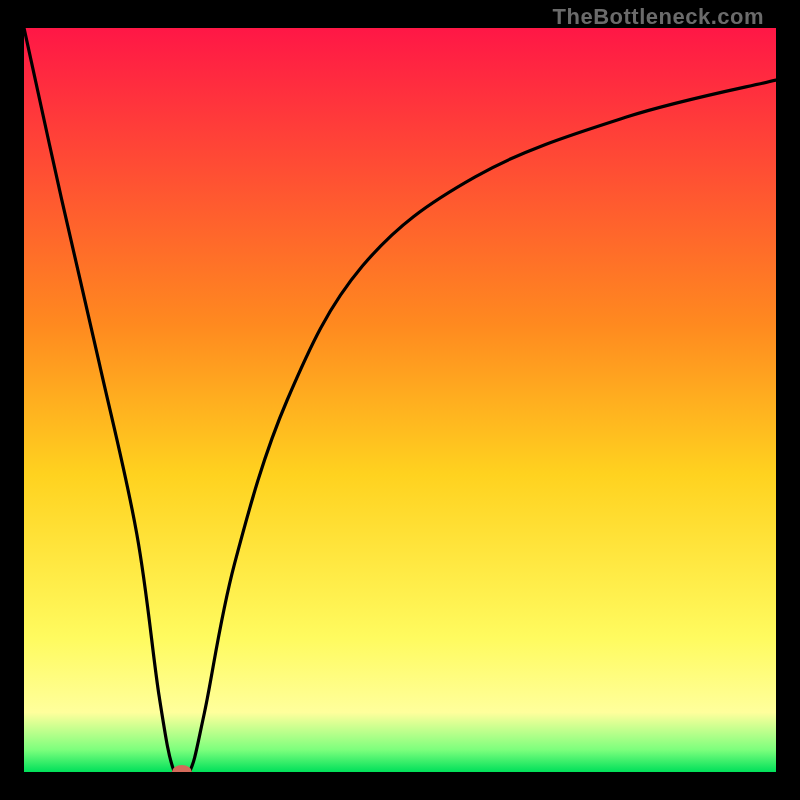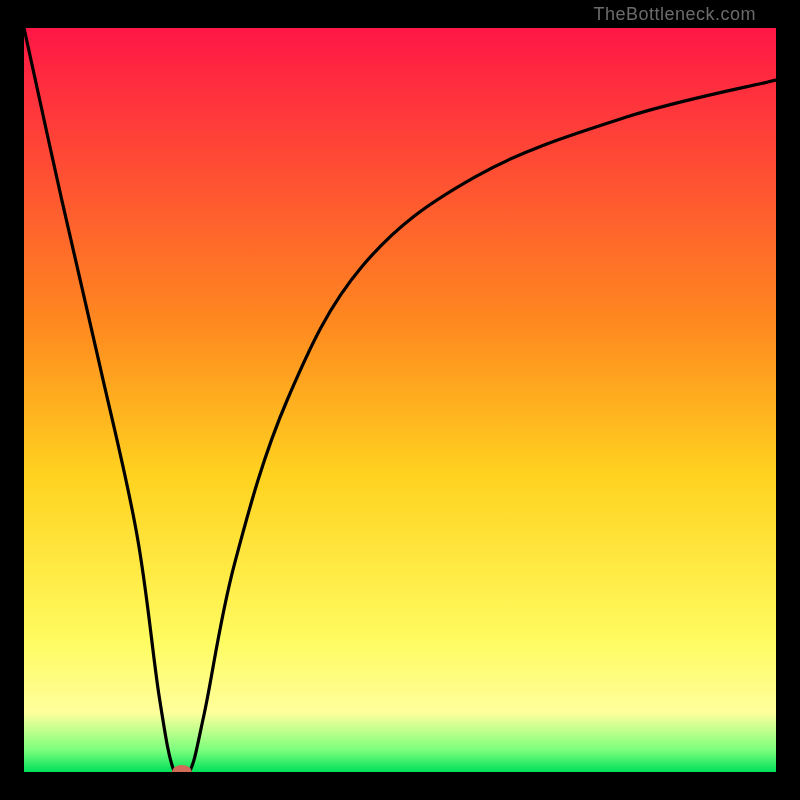--- a/index.html
+++ b/index.html
@@ -13,24 +13,24 @@
   }
   .frame {
     position: relative;
     width: 800px;
     height: 800px;
     background: #000;
   }
   .watermark {
     position: absolute;
     top: 4px;
-    right: 44px;
+    right: 36px;
     color: #6b6b6b;
-    font-size: 18px;
-    font-weight: 400;
+    font-size: 22px;
+    font-weight: 700;
     letter-spacing: 0.5px;
     pointer-events: none;
   }
   .plot {
     position: absolute;
     left: 24px;
     top: 28px;
     width: 752px;
     height: 744px;
   }

